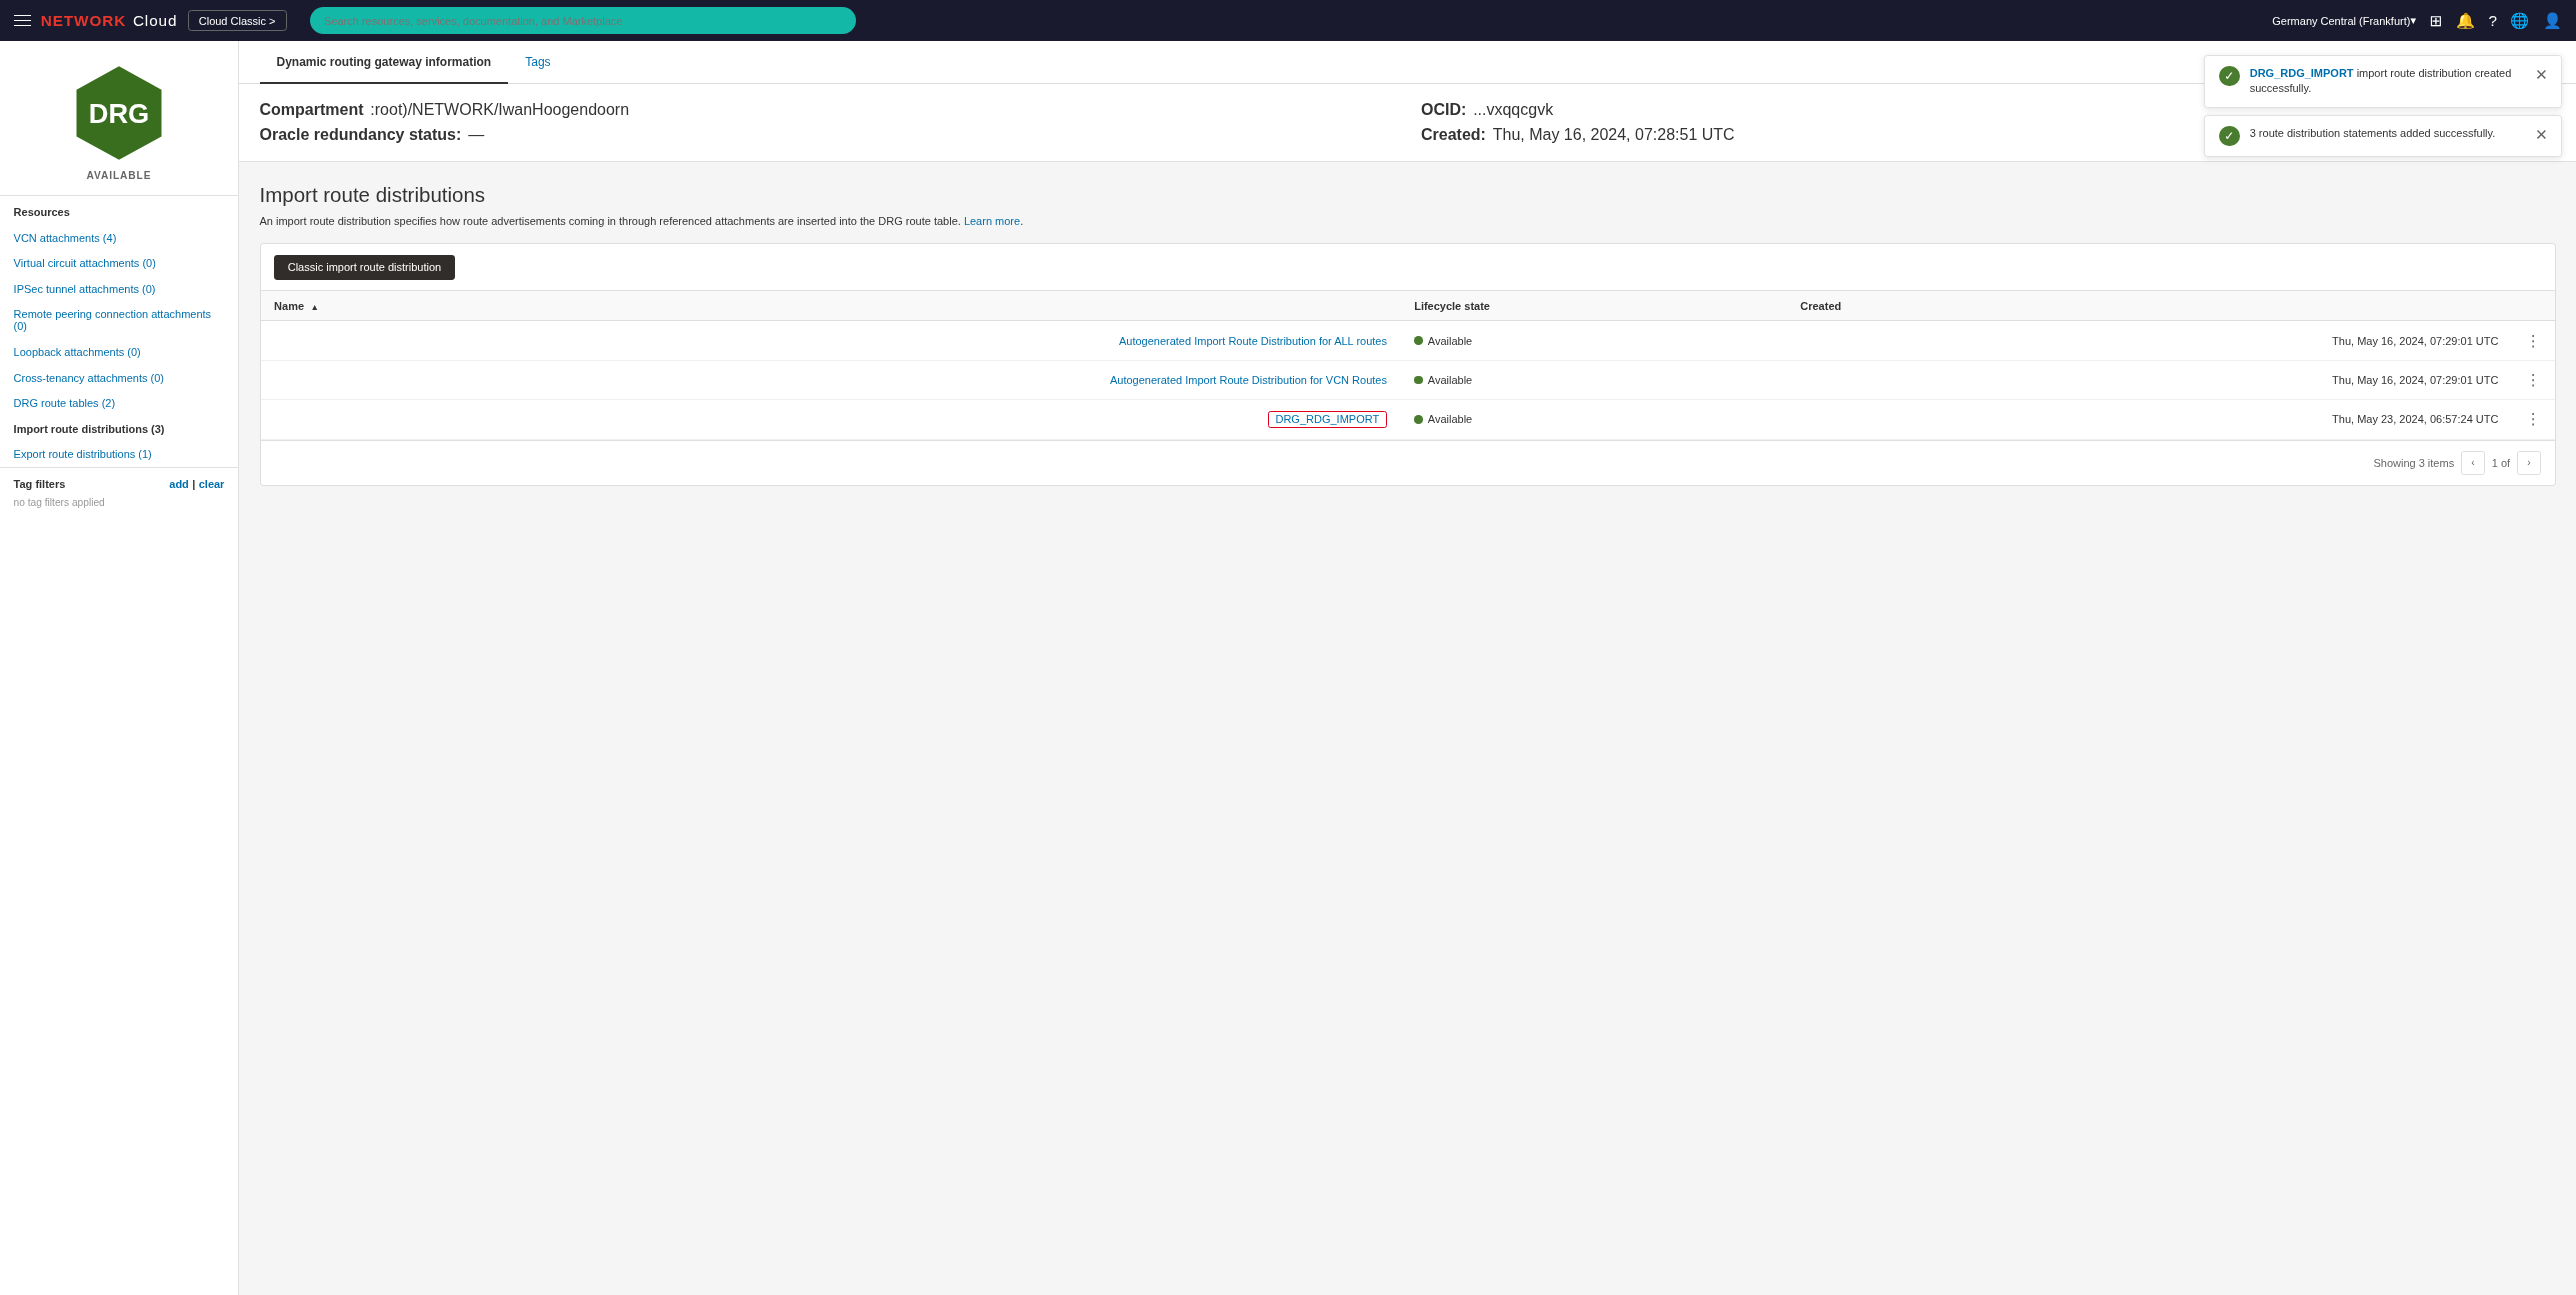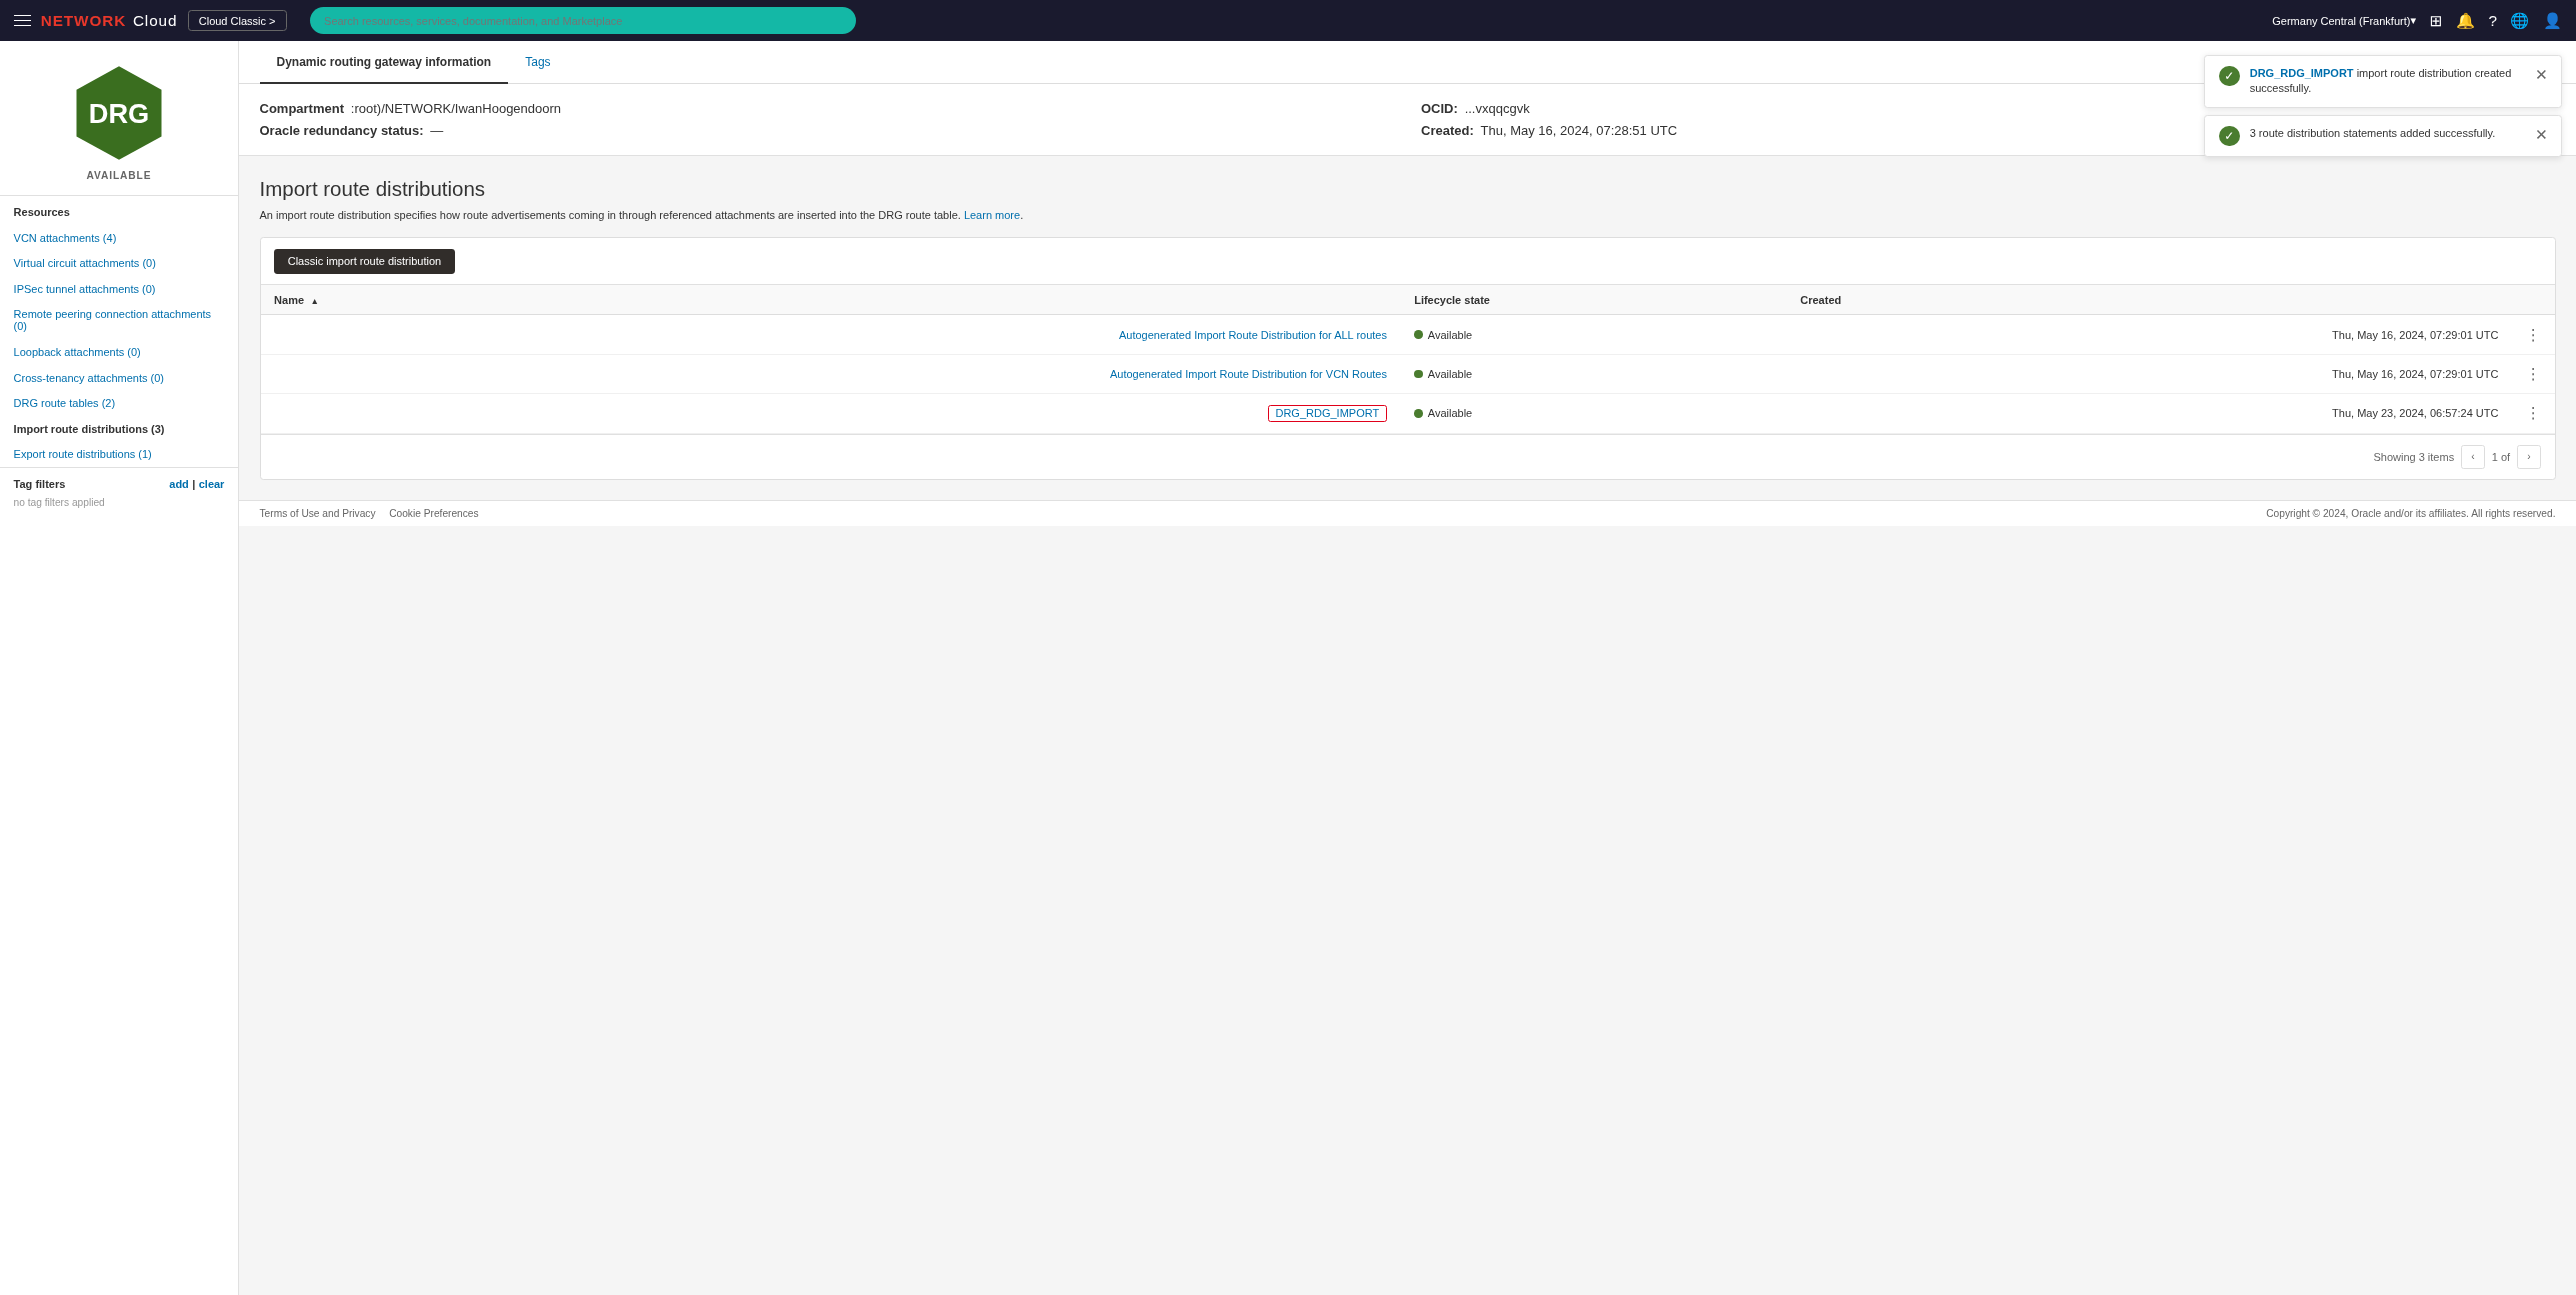--- a/index.html
+++ b/index.html
@@ -207,21 +207,21 @@
     
     .drg-info-section {
       background: #fff;
       padding: 17px 20.5px;
       border-bottom: 0.9px solid #e0e0e0;
     }
     .drg-info-grid {
       display: grid;
       grid-template-columns: 1fr 1fr;
       gap: 6.8px 27px;
-      font-size: 13px;
+      font-size: 16px;
     }
     .drg-info-row { display: flex; gap: 6.8px; align-items: baseline; }
     .drg-info-label { font-weight: 600; color: #333; white-space: nowrap; }
     .drg-info-value { color: #333; }
 
     
     .main-content { padding: 20.5px; }
     .section-title {
       font-size: 20.5px;
       font-weight: 400;
@@ -520,22 +520,15 @@
 
         <div class="table-footer">
           <span>Showing 3 items</span>
           <button class="pagination-btn">‹</button>
           <span>1 of</span>
           <button class="pagination-btn">›</button>
         </div>
       </div>
     </div>
 
-    <div class="page-footer">
-      <div class="footer-links">
-        <a>Terms of Use and Privacy</a>
-        <a>Cookie Preferences</a>
-      </div>
-      <span>Copyright © 2024, Oracle and/or its affiliates. All rights reserved.</span>
-    </div>
   </div>
 </div>
 
 
 </body></html>

